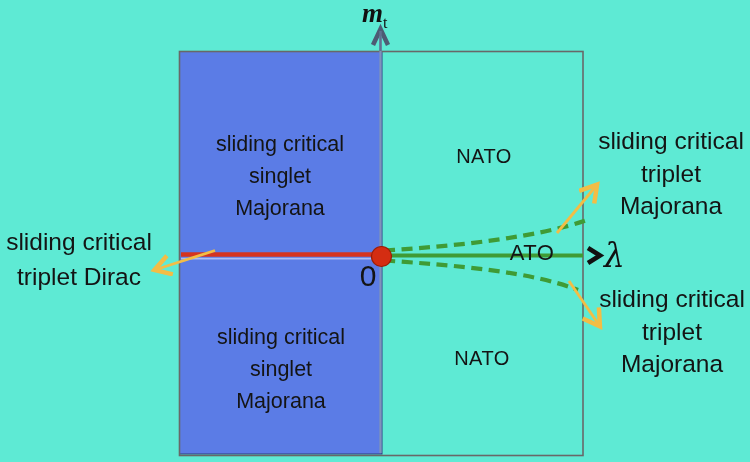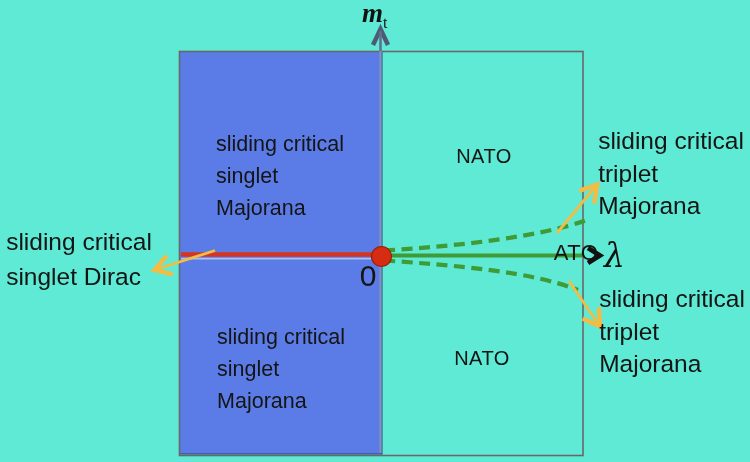--- a/index.html
+++ b/index.html
@@ -3,25 +3,25 @@
 <meta charset="utf-8">
 <style>
   html,body{margin:0;padding:0;background:#ffffff;}
   .canvas{
     position:relative;width:750px;height:462px;background:#5eead4;
     font-family:"Liberation Sans",sans-serif;color:#111;overflow:hidden;
   }
   .canvas svg{position:absolute;left:0;top:0;}
   .lbl{
     position:absolute;transform:translate(-50%,-50%);
-    white-space:nowrap;color:#141414;z-index:3;
+    text-align:center;white-space:nowrap;color:#141414;z-index:3;
   }
   .region-lbl{font-size:21.5px;line-height:32px;}
   .nato-lbl{font-size:20px;letter-spacing:0.5px;}
-  .ato-lbl{font-size:22px;letter-spacing:0.5px;margin-left:44px;}
+  .ato-lbl{font-size:22px;letter-spacing:0.5px;}
   .callout-lbl{font-size:24.5px;line-height:32.5px;}
   .callout-2line{line-height:35px;}
   .axis-y-lbl{
     position:absolute;left:362px;top:-2px;z-index:3;
     font-size:27px;font-weight:bold;font-style:italic;
     font-family:"Liberation Serif","DejaVu Serif",serif;
   }
   .axis-y-lbl sub{font-size:16px;font-style:normal;font-weight:normal;}
   .axis-x-lbl{
     position:absolute;left:604px;top:236px;z-index:3;
@@ -86,21 +86,21 @@
     <div>singlet</div>
     <div>Majorana</div>
   </div>
 
   <div class="lbl nato-lbl" style="left:484px;top:156px;">NATO</div>
   <div class="lbl nato-lbl" style="left:482px;top:358px;">NATO</div>
   <div class="lbl ato-lbl" style="left:532px;top:253px;">ATO</div>
 
   <div class="lbl callout-lbl callout-2line" style="left:79px;top:259px;">
     <div>sliding critical</div>
-    <div>singlet Dirac</div>
+    <div>triplet Dirac</div>
   </div>
 
   <div class="lbl callout-lbl" style="left:671px;top:174px;">
     <div>sliding critical</div>
     <div>triplet</div>
     <div>Majorana</div>
   </div>
 
   <div class="lbl callout-lbl" style="left:672px;top:332px;">
     <div>sliding critical</div>

